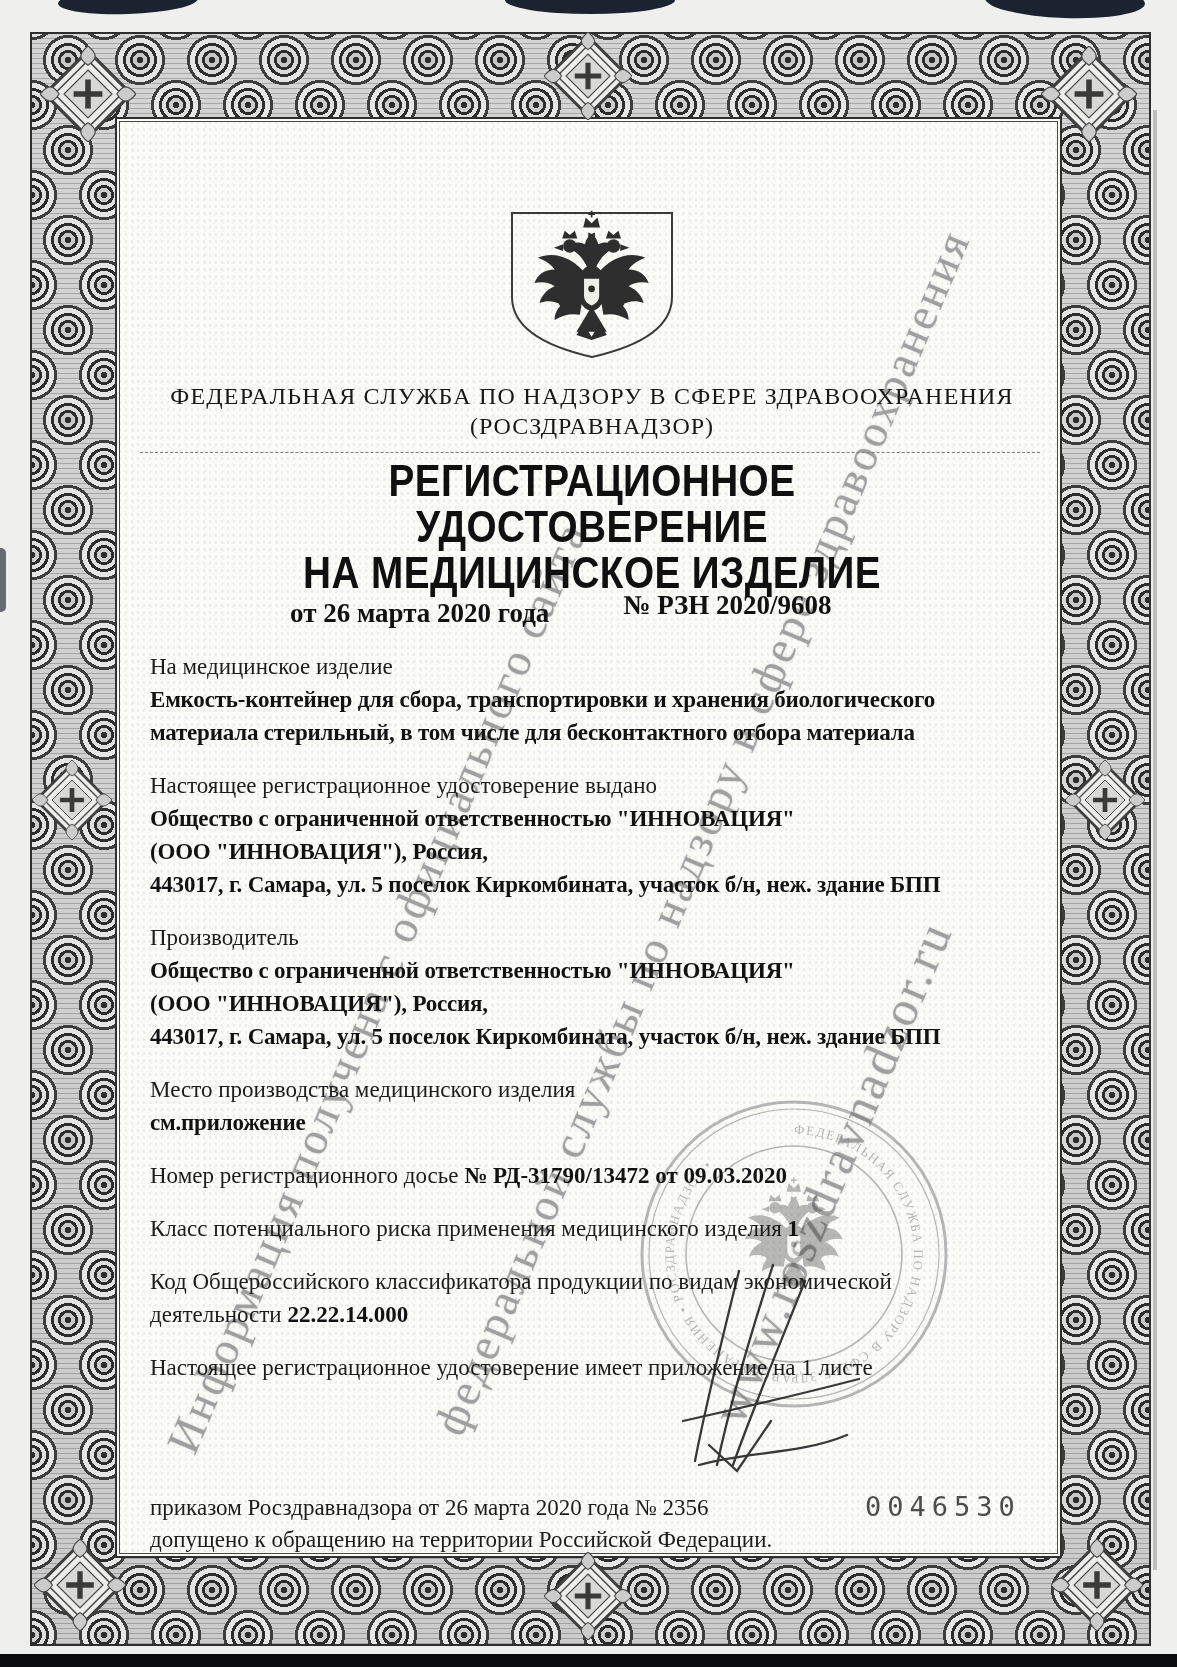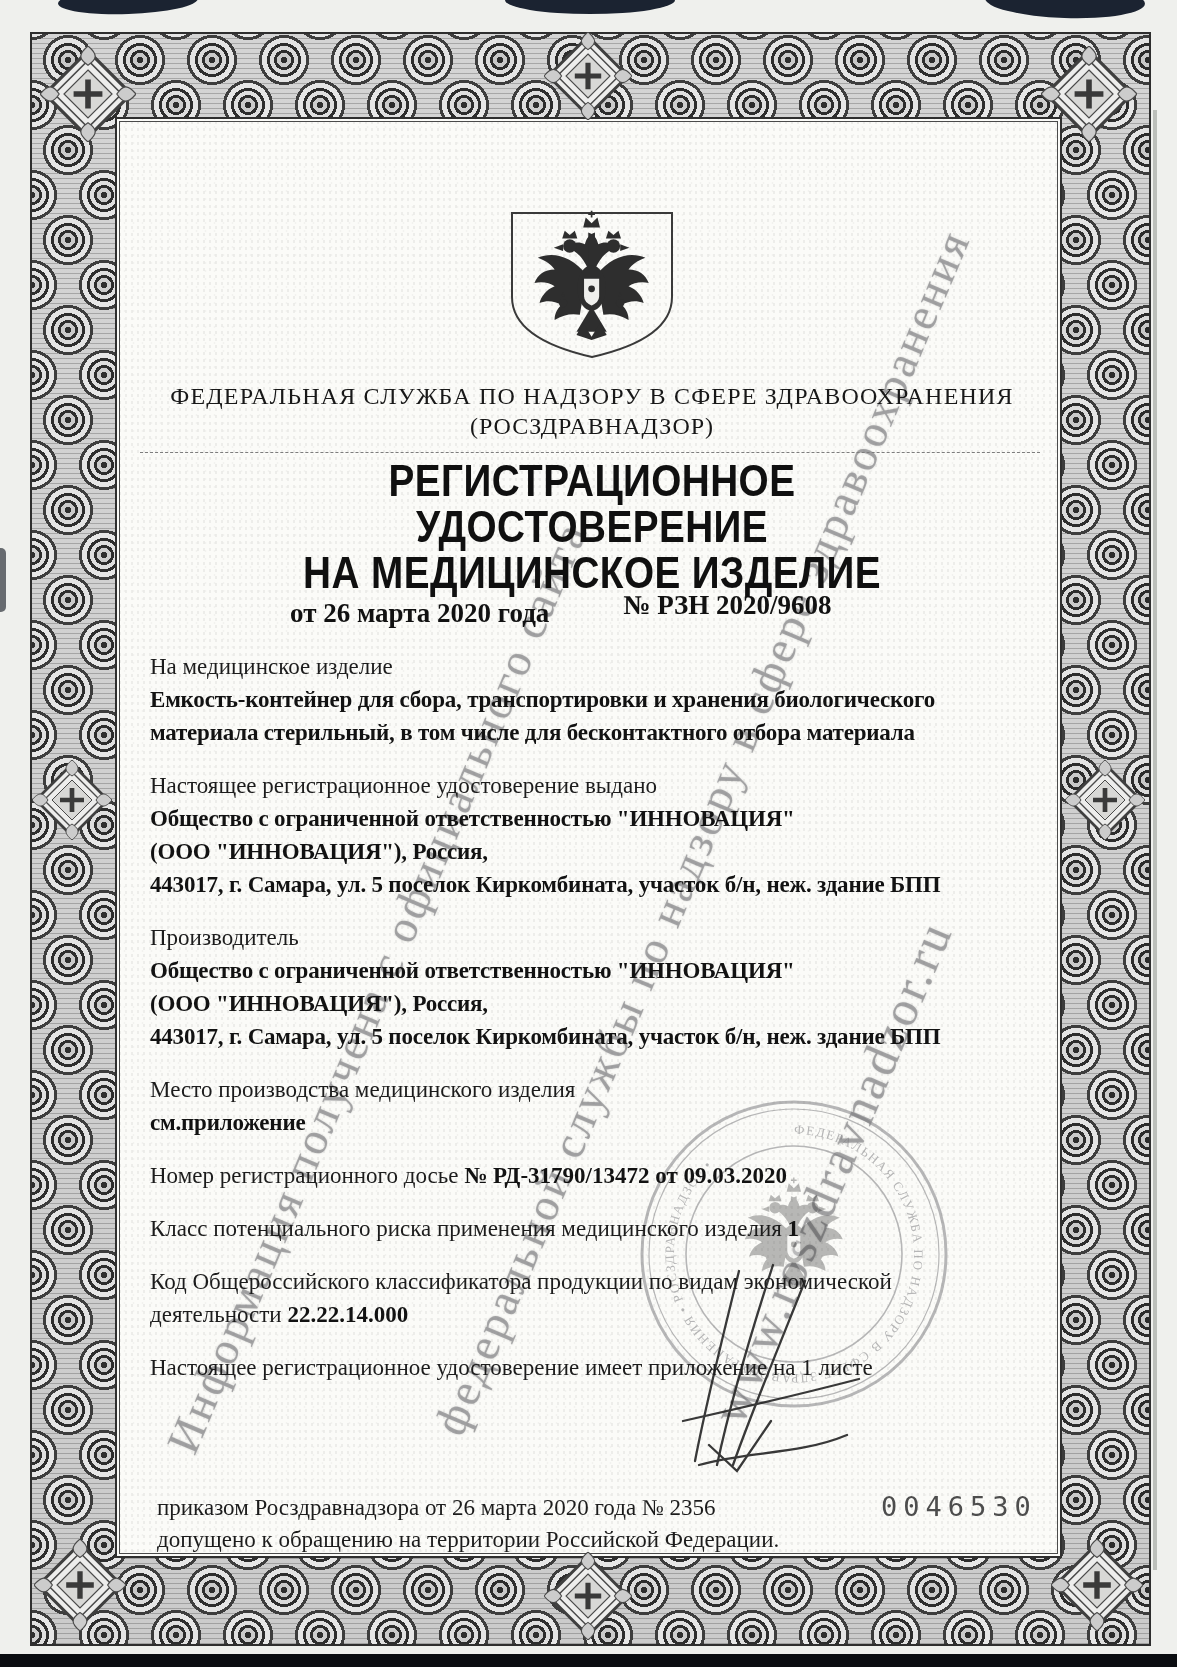--- a/index.html
+++ b/index.html
@@ -56,21 +56,21 @@
     transform:translate(-50%,-50%) rotate(-67deg);
     text-shadow:0 0 2px rgba(130,130,130,0.35);
   }
   .wm.l1{left:260px; top:868px;}
   .wm.l2{left:585px; top:713px;}
   .wm.l3{left:715px; top:1053px; font-size:50px;}
   
   .stamp{position:absolute; left:507px; top:965px; z-index:2; opacity:.55;}
   .signature{position:absolute; left:560px; top:1140px; z-index:5;}
   .serial{
-    position:absolute; left:764px; top:1372px; z-index:5;
+    position:absolute; left:748px; top:1372px; z-index:5;
     font-family:"DejaVu Sans Mono","Liberation Mono",monospace;
     font-size:27px; letter-spacing:6px; color:#4d4d4d;
   }
   
   .content{position:absolute; left:33px; right:26px; top:12px; z-index:3;}
   .coat-row{text-align:center; margin-top:74px;}
   .agency{text-align:center; font-size:24px; line-height:30px; letter-spacing:1.2px; margin-top:12px; color:#181818;}
   .agency2{text-align:center; font-size:24px; line-height:30px; letter-spacing:1px; color:#181818;}
   .dotted-rule{border-top:1.5px dashed #7d7d7d; margin:11px -6px 0 -10px; height:0;}
   .doc-title{text-align:center; margin-top:5px;}
@@ -78,21 +78,21 @@
     display:inline-block; transform:scaleX(.86); transform-origin:center;
     font-family:"Liberation Sans","DejaVu Sans",sans-serif;
     font-weight:bold; font-size:45px; line-height:46px; color:#101010; letter-spacing:.5px;
   }
   .date-row{padding-left:140px; font-weight:bold; font-size:27px; line-height:34px; color:#111; display:flex; align-items:flex-start;}
   .date-row .num{margin-left:74px; transform:translateY(-8px);}
   .para{margin-top:20px; font-size:23px; line-height:33px;}
   .para .lbl{font-weight:normal; color:#1c1c1c;}
   .para .bl{font-weight:bold; color:#121212; letter-spacing:-0.2px; white-space:nowrap;}
   .inline-b{font-weight:bold; color:#121212;}
-  .order-block{margin-top:108px;margin-left:7px;}
+  .order-block{margin-top:108px;}
   .order-block .reg{font-size:23px; line-height:32px;}
 </style>
 </head>
 <body>
 
 <svg width="0" height="0" style="position:absolute" aria-hidden="true">
   <defs>
 
     <g id="orn-sym">
       <path d="M60,6 L114,60 L60,114 L6,60 Z" fill="#ededec" stroke="#3f3f3f" stroke-width="4"></path>

